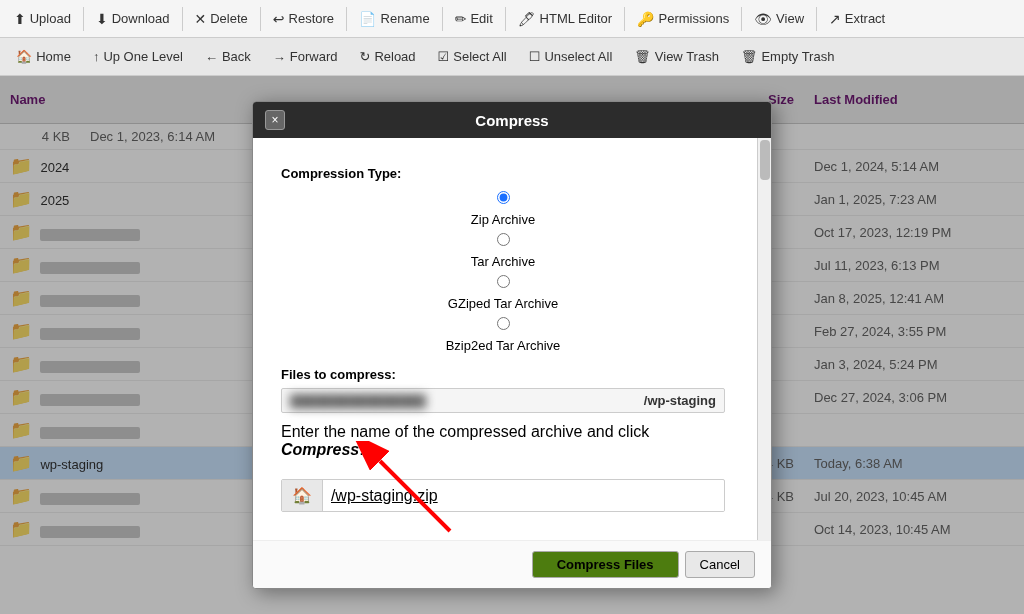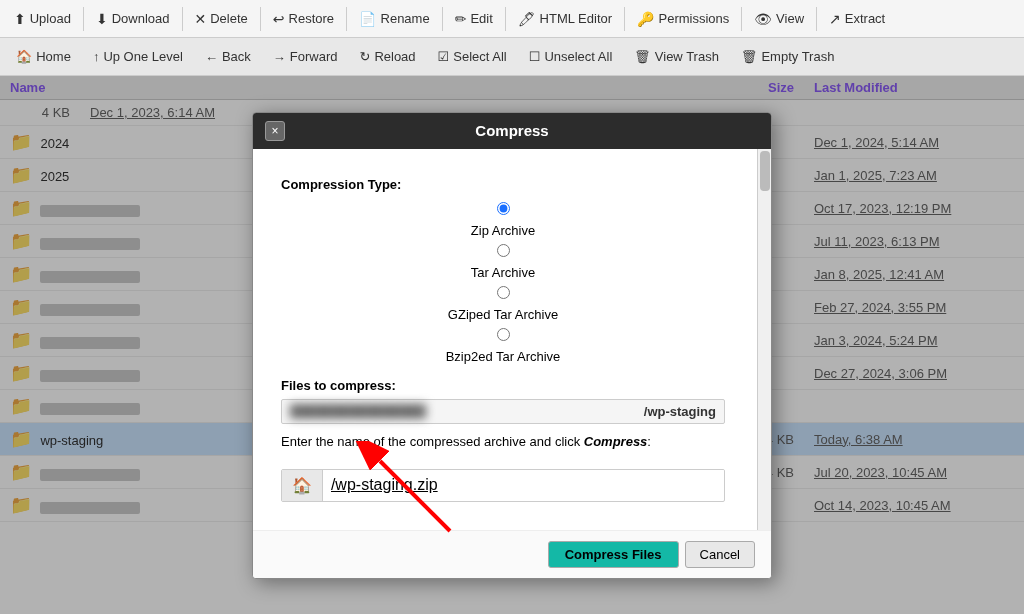--- a/index.html
+++ b/index.html
@@ -36,37 +36,37 @@
     
     .file-area {
       position: relative; height: calc(614px - 76px);
       background: #fff; overflow: hidden;
     }
 
     
     .file-table-header {
       display: flex; align-items: center;
       background: #f0f0f0; border-bottom: 1px solid #ccc;
-      padding: 4px 10px; font-weight: bold; color: #8b5cf6;
+      padding: 16px 10px; font-weight: bold; color: #701a75;
     }
     .col-name { flex: 1; }
     .col-size { width: 80px; text-align: right; padding-right: 20px; }
     .col-modified { width: 200px; text-align: left; }
 
     
     .file-row {
       display: flex; align-items: center;
       padding: 5px 10px; border-bottom: 1px solid #eee;
       cursor: pointer;
     }
     .file-row.selected { background: #cce5ff; }
     .folder-icon { font-size: 18px; margin-right: 8px; color: #f0c040; }
     .file-name { flex: 1; color: #333; }
     .file-size { width: 80px; text-align: right; padding-right: 20px; color: #666; }
-    .file-modified { width: 200px; color: #666; text-decoration: underline; }
+    .file-modified { width: 200px; color: #666; }
 
     
     .modal-overlay {
       position: absolute; top: 0; left: 0; right: 0; bottom: 0;
       background: rgba(0,0,0,0.3); z-index: 100;
       display: flex; justify-content: center; align-items: center;
     }
     .modal {
       background: #fff; border: 1px solid #888; border-radius: 4px;
       width: 520px; box-shadow: 4px 4px 20px rgba(0,0,0,0.4);
@@ -100,40 +100,40 @@
     .files-to-compress { margin-top: 14px; }
     .files-label { font-weight: bold; margin-bottom: 6px; font-size: 13px; }
     .files-path-row {
       display: flex; align-items: center; gap: 8px;
       background: #f5f5f5; border: 1px solid #ccc; padding: 4px 8px;
       border-radius: 2px; margin-bottom: 10px;
     }
     .blurred-path { filter: blur(5px); flex: 1; color: #666; font-size: 12px; }
     .path-suffix { font-weight: bold; font-size: 13px; color: #333; margin-left: 16px; }
 
-    .archive-label { font-size: 13px; margin-bottom: 20px; }
+    .archive-label { font-size: 16px; margin-bottom: 20px; }
     .archive-label em { font-style: italic; font-weight: bold; }
     .archive-input-row {
       display: flex; align-items: center; border: 1px solid #ccc;
       border-radius: 2px; overflow: hidden;
     }
     .archive-input-icon {
       background: #e8e8e8; padding: 6px 10px; border-right: 1px solid #ccc;
       font-size: 16px;
     }
     .archive-input {
       flex: 1; border: none; outline: none; padding: 6px 8px; font-size: 16px; text-decoration: underline;
     }
 
     .modal-footer {
       display: flex; justify-content: flex-end; gap: 6px;
       padding: 10px 16px; border-top: 1px solid #eee; background: #fafafa;
     }
     .btn-compress {
-      background: #14b8a6; border: 1px solid #aaa; padding: 5px 16px;
+      background: #4d7c0f; border: 1px solid #aaa; padding: 5px 24px;
       border-radius: 3px; cursor: pointer; font-size: 13px; font-weight: bold;
     }
     .btn-cancel {
       background: #e8e8e8; border: 1px solid #aaa; padding: 5px 14px;
       border-radius: 3px; cursor: pointer; font-size: 13px;
     }
 
     
     .arrow-container {
       position: absolute; bottom: 70px; left: 50%; transform: translateX(-80px);

